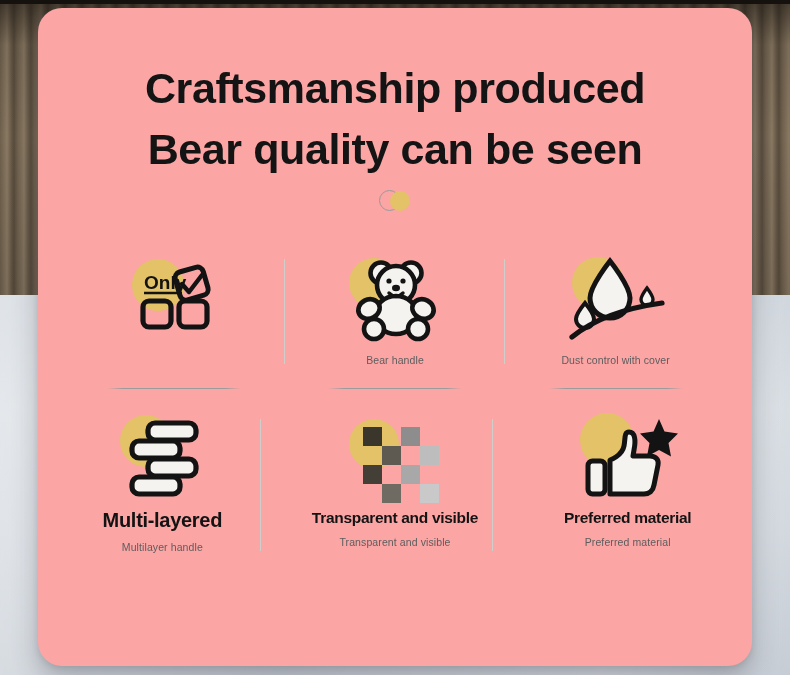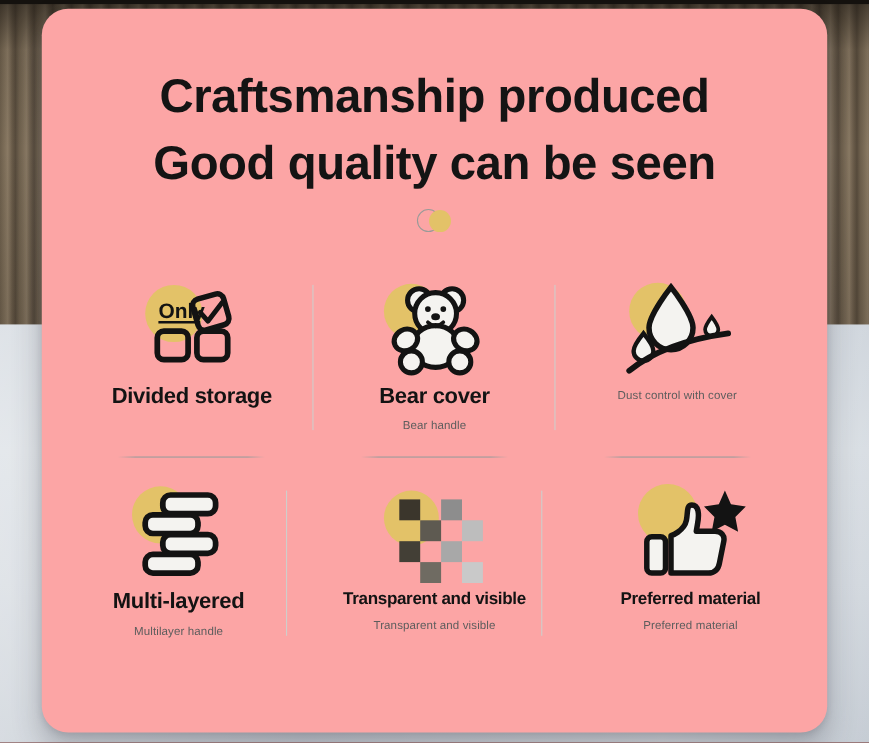--- a/index.html
+++ b/index.html
@@ -201,21 +201,21 @@
 
   <div class="bg-topstrip"></div>
   <div class="bg-wall"></div>
   <div class="bg-floor"></div>
   <div class="bg-floor-sheen"></div>
 
   <div class="card">
 
     <div class="headline">
       <span class="headline-line">Craftsmanship produced</span>
-      <span class="headline-line">Good quality can be seen</span>
+      <span class="headline-line">Bear quality can be seen</span>
     </div>
 
     <div class="ornament">
       <div class="ornament-ring"></div>
       <div class="ornament-dot"></div>
     </div>
 
     <div class="grid row1">
 
       <div class="cell has-right-rule">
@@ -227,21 +227,20 @@
               <line x1="24" y1="40" x2="62" y2="40" stroke="#131313" stroke-width="2.4"></line>
               <g transform="rotate(-16 72 30)">
                 <rect x="57" y="16" width="29" height="29" rx="6" fill="none" stroke="#131313" stroke-width="5"></rect>
               </g>
               <path d="M62 31 L69 39 L82 22" fill="none" stroke="#131313" stroke-width="4.4" stroke-linecap="round" stroke-linejoin="round"></path>
               <rect x="23" y="48" width="28" height="26" rx="6" fill="none" stroke="#131313" stroke-width="5.2"></rect>
               <rect x="59" y="48" width="28" height="26" rx="6" fill="none" stroke="#131313" stroke-width="5.2"></rect>
             </svg>
           </div>
         </div>
-        <div class="cell-title">Divided storage</div>
       </div>
 
       <div class="cell has-right-rule">
         <div class="icon-wrap">
           <div class="icon-stage">
             <div class="blob" style="left:8px;top:5px;width:50px;height:50px;"></div>
             <svg class="glyph" viewBox="0 0 108 90">
               <g fill="#f4f3f0" stroke="#131313" stroke-width="4.6">
                 <circle cx="40" cy="20" r="10.5"></circle>
                 <circle cx="70" cy="20" r="10.5"></circle>
@@ -252,21 +251,20 @@
                 <circle cx="33" cy="76" r="10"></circle>
                 <circle cx="77" cy="76" r="10"></circle>
               </g>
               <circle cx="48" cy="28" r="2.6" fill="#131313"></circle>
               <circle cx="62" cy="28" r="2.6" fill="#131313"></circle>
               <ellipse cx="55" cy="35" rx="4" ry="3.2" fill="#131313"></ellipse>
               <path d="M48 40 Q55 47 62 40" fill="none" stroke="#131313" stroke-width="3.4" stroke-linecap="round"></path>
             </svg>
           </div>
         </div>
-        <div class="cell-title">Bear cover</div>
         <div class="cell-sub">Bear handle</div>
       </div>
 
       <div class="cell">
         <div class="icon-wrap">
           <div class="icon-stage">
             <div class="blob" style="left:10px;top:4px;width:52px;height:52px;"></div>
             <svg class="glyph" viewBox="0 0 108 90">
               <path d="M48 8 C48 8 68 33 68 45 A20 20 0 0 1 28 45 C28 33 48 8 48 8 Z" fill="#f4f3f0" stroke="#131313" stroke-width="5"></path>
               <path d="M23 50 C23 50 32 61 32 66 A9 9 0 0 1 14 66 C14 61 23 50 23 50 Z" fill="#f4f3f0" stroke="#131313" stroke-width="4"></path>

